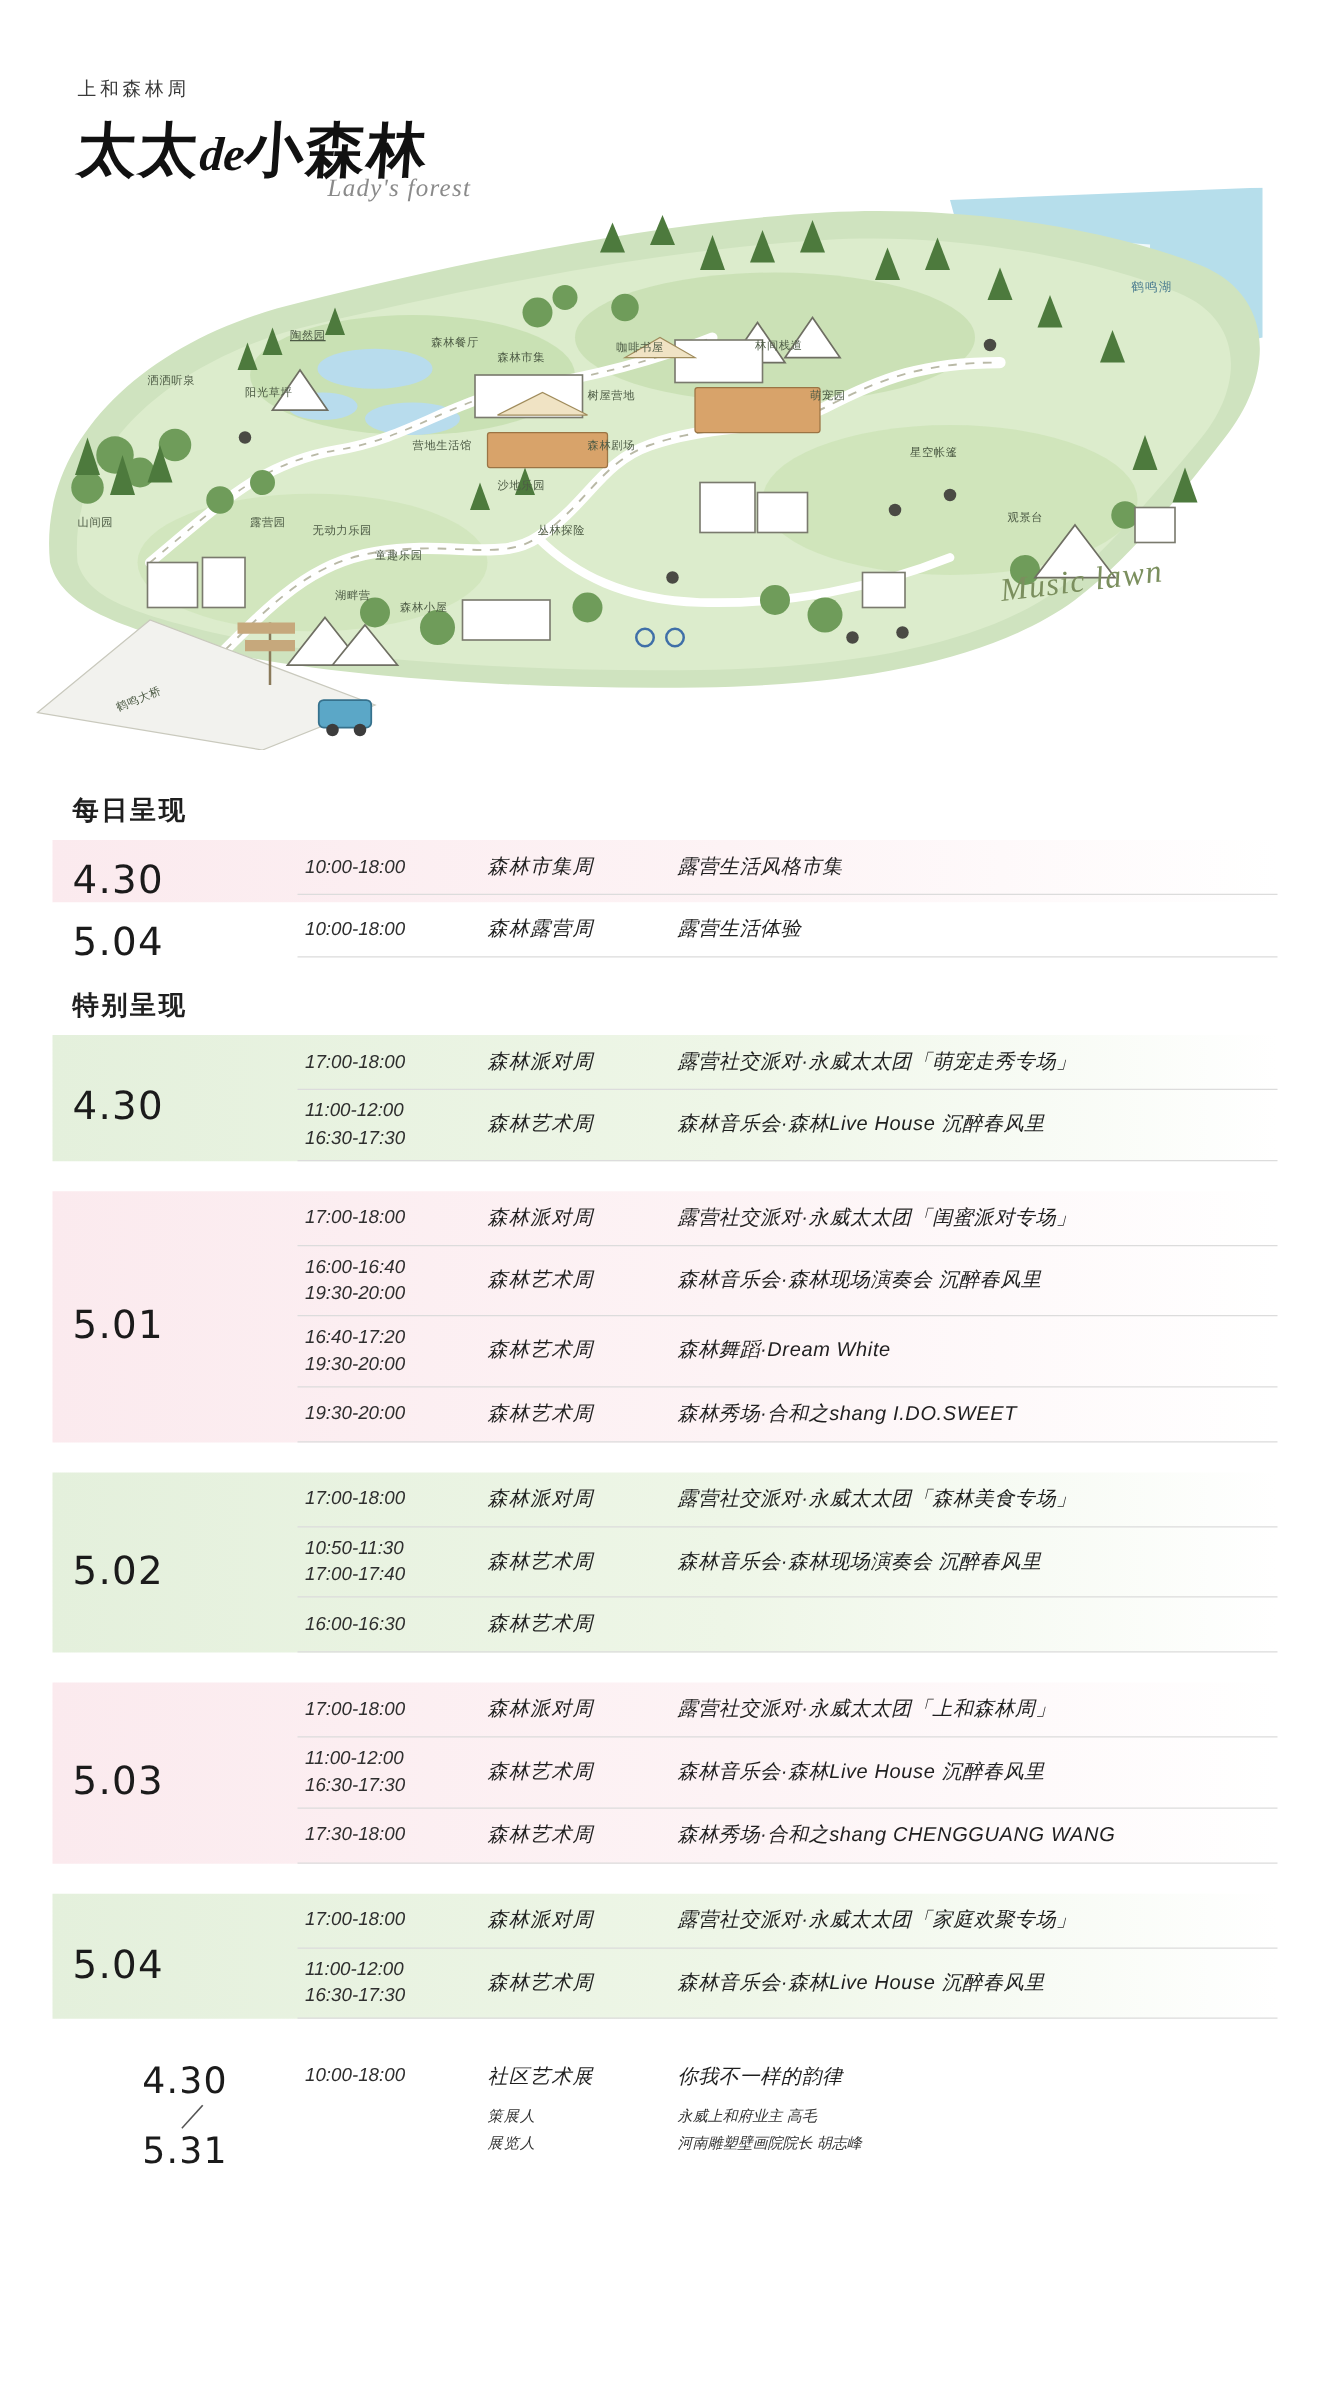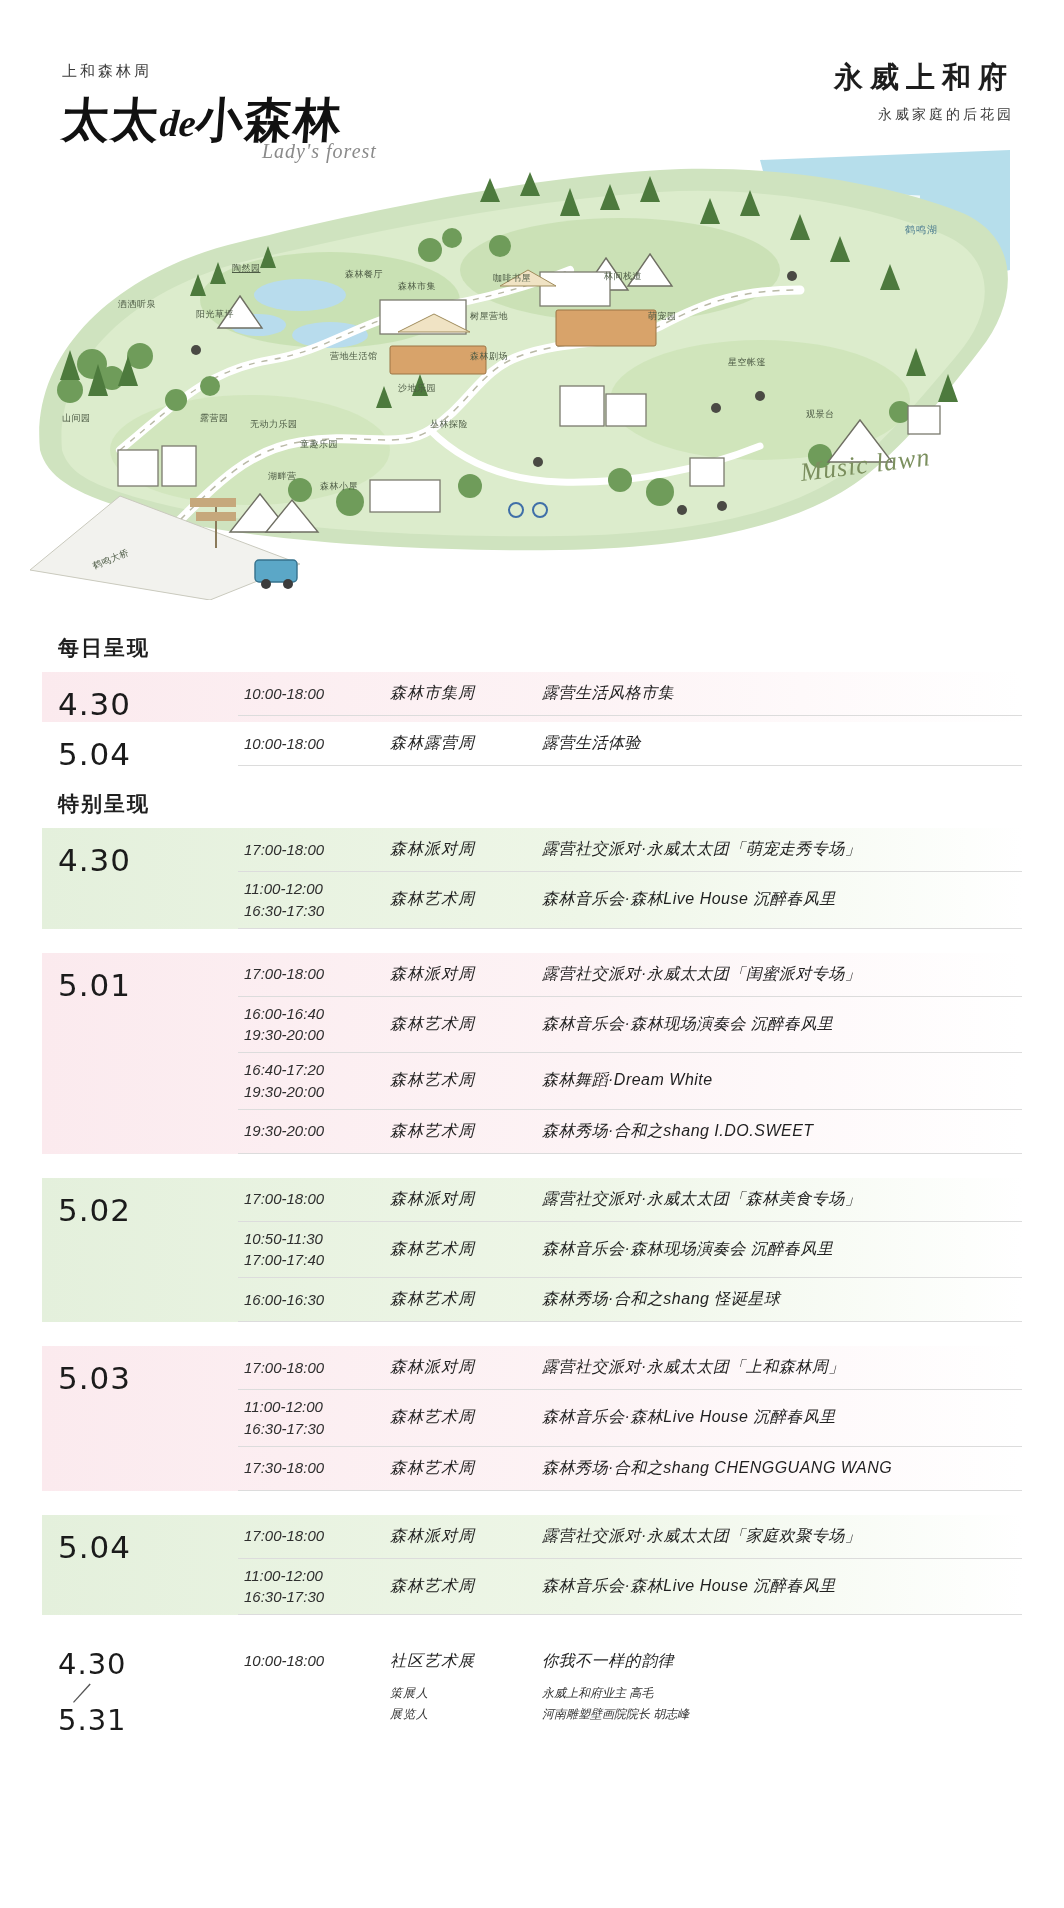--- a/index.html
+++ b/index.html
@@ -113,21 +113,21 @@
   }
   .group {
     display: flex;
     width: 100%;
     margin-bottom: 4px;
   }
   .daycell {
     width: 196px;
     flex: 0 0 196px;
     display: flex;
-    align-items: flex-start;
+    align-items: center;
     padding-top: 14px;
     padding-left: 16px;
   }
   .daycell .date {
     font-family: "DejaVu Sans", sans-serif;
     font-size: 31px;
     letter-spacing: 1px;
     color: #1b1b1b;
   }
   .daycell .date.small { font-size: 29px; }
@@ -195,24 +195,20 @@
 </head>
 <body>
 
 <div class="header">
   <div class="brand-left">
     <div class="kicker">上和森林周</div>
     <div class="bigtitle">
       <span>太太</span><span class="de">de</span><span>小森林</span>
     </div>
     <div class="subtitle">Lady's forest</div>
-  </div>
-  <div class="brand-right">
-    <div class="bname">永威上和府</div>
-    <div class="btag">永威家庭的后花园</div>
   </div>
 </div>
 
 <div class="map-wrap">
   <svg class="map-svg" width="1064" height="450" viewBox="0 0 1064 450">
 
     <path d="M760,10 L1010,0 L1010,120 L880,150 L790,120 Z" fill="#a9d8e8" opacity="0.85"></path>
     <path d="M800,55 q60,-12 120,-8" stroke="#ffffff" stroke-width="3" fill="none" opacity="0.8"></path>
     <path d="M820,78 q60,-12 120,-8" stroke="#ffffff" stroke-width="3" fill="none" opacity="0.8"></path>
     <path d="M840,100 q50,-10 100,-7" stroke="#ffffff" stroke-width="3" fill="none" opacity="0.8"></path>
@@ -467,21 +463,20 @@
       </div>
       <div class="row">
         <div class="time" style="white-space:pre-line;">10:50-11:30
 17:00-17:40</div>
         <div class="cat">森林艺术周</div>
         <div class="desc">森林音乐会·森林现场演奏会 沉醉春风里</div>
       </div>
       <div class="row">
         <div class="time" style="white-space:pre-line;">16:00-16:30</div>
         <div class="cat">森林艺术周</div>
-        <div class="desc">森林秀场·合和之shang 怪诞星球</div>
       </div>
     </div>
   </div>
 
   <div class="spacer-sm"></div>
 
   <div class="group tint-pink group-block">
     <div class="daycell">
       <span class="date">5.03</span>
     </div>

